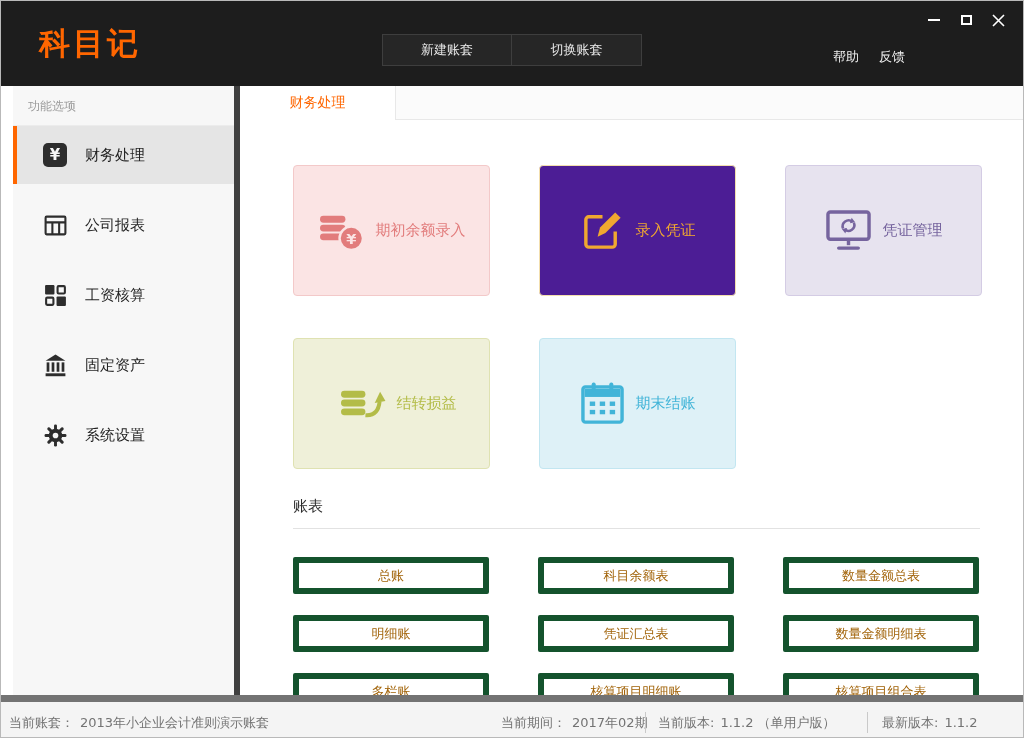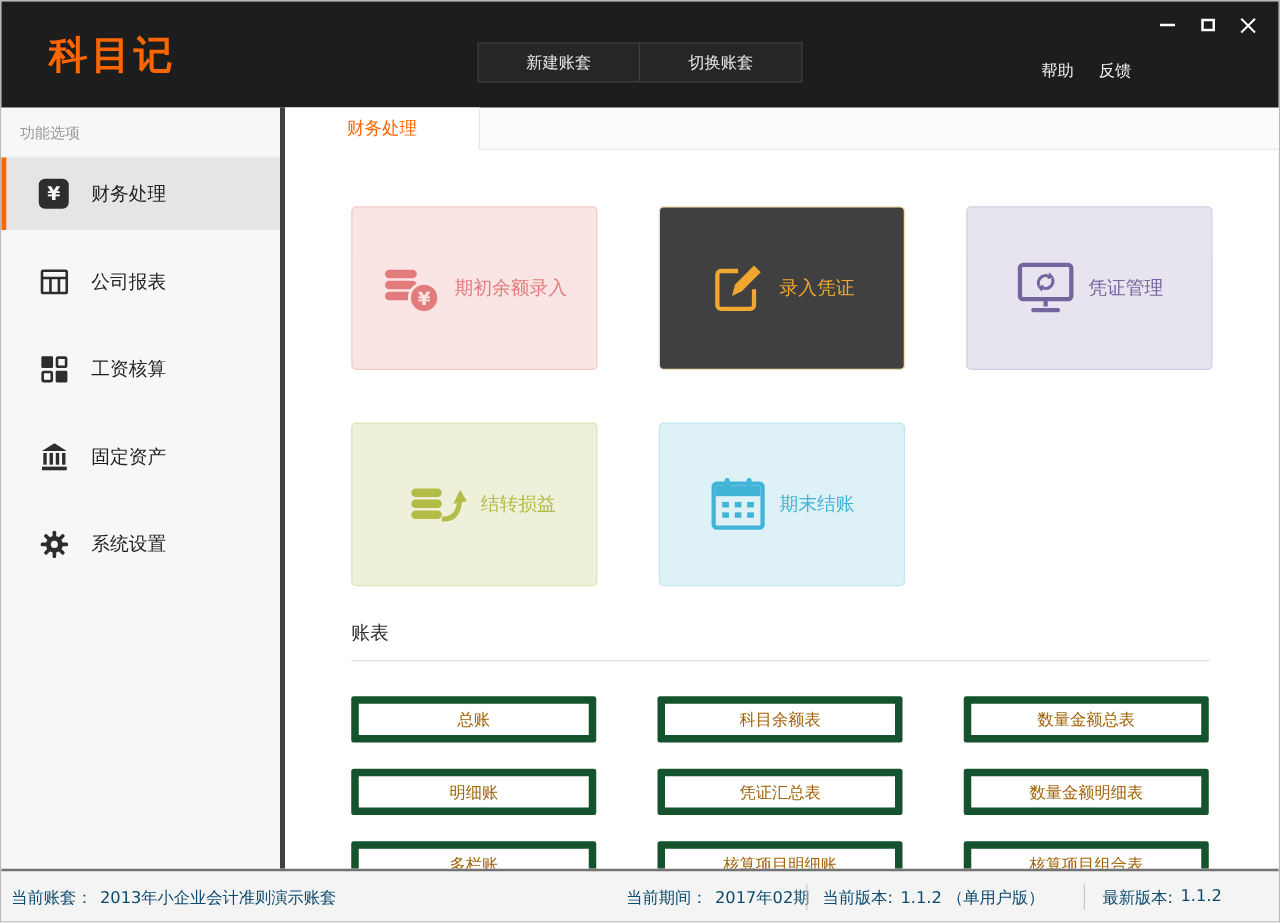--- a/index.html
+++ b/index.html
@@ -17,50 +17,50 @@
   .hdr-link { cursor:pointer; }
   .win-ctrls { position:absolute; right:14px; top:8px; display:flex; gap:10px; align-items:center; }
   .win-ctrl { width:22px; height:22px; display:flex; align-items:center; justify-content:center; cursor:pointer; }
   .min-glyph { width:12px; height:2px; background:#fff; display:block; }
   .max-glyph { width:11px; height:10px; border:2px solid #fff; display:block; }
 
   
   .app-body { flex:1; display:flex; min-height:0; }
 
   
-  .sidebar { flex:0 0 227px; background:#f7f7f7; border-right:4px solid #404040; }
+  .sidebar { flex:0 0 227px; background:#f7f7f7; border-right:6px solid #404040;margin-left:12px; }
   .sidebar-title { height:40px; line-height:40px; padding-left:15px; color:#9a9a9a; font-size:12px; border-bottom:1px solid #ececec; }
   .side-item { height:58px; margin-bottom:12px; display:flex; align-items:center; padding-left:29px; gap:17px; font-size:15px; color:#1f1f1f; cursor:pointer; position:relative; }
   .side-item.active { background:#e5e5e5; }
   .side-item.active::before { content:""; position:absolute; left:0; top:0; bottom:0; width:4px; background:#ff6600; }
   .side-icon { width:26px; height:26px; display:flex; align-items:center; justify-content:center; flex:0 0 26px; }
   .yuan-box { width:24px; height:24px; background:#2d2d2d; color:#f7f7f7; border-radius:5px; display:flex; align-items:center; justify-content:center; font-size:15px; font-weight:bold; }
 
   
   .main { flex:1; display:flex; flex-direction:column; background:#fff; min-width:0; }
   .tabbar { flex:0 0 33px; background:#fbfbfb; border-bottom:1px solid #e8e8e8; display:flex; }
   .tab { width:156px; height:34px; margin-bottom:-1px; background:#fff; border-right:1px solid #e8e8e8; color:#ff6600; font-size:14px; display:flex; align-items:center; justify-content:center; cursor:pointer; z-index:1; }
 
   .content { flex:1; padding:45px 0 0 53px; overflow:hidden; }
   .card-grid { display:grid; grid-template-columns:repeat(3,197px); column-gap:49px; row-gap:42px; width:689px; }
   .card { height:131px; border:1px solid; border-radius:4px; display:flex; align-items:center; justify-content:center; gap:11px; font-size:15px; cursor:pointer; }
   .card-icon { display:flex; align-items:center; justify-content:center; }
   .card.pink   { background:#fbe4e4; border-color:#f3c9c9; color:#e27c7c; }
-  .card.cream  { background:#404040; border-color:#f3dfae; color:#f0a830; }
+  .card.cream  { background:#4c1d95; border-color:#f3dfae; color:#f0a830; }
   .card.purple { background:#e7e3ef; border-color:#d4cce4; color:#76649e; }
   .card.olive  { background:#eff0d9; border-color:#dfe2b2; color:#b3bc48;padding-left:12px; }
   .card.blue   { background:#def1f7; border-color:#c2e6f1; color:#41b4d8; }
 
   .section-title { margin-top:28px; font-size:15px; color:#2e2e2e; }
   .divider { margin-top:12px; width:687px; border-top:1px solid #e2e2e2; }
   .btn-grid { margin-top:28px; display:grid; grid-template-columns:repeat(3,196px); column-gap:49px; row-gap:21px; width:686px; }
   .report-btn { height:37px; background:#fff; border:6px solid #14532d; border-radius:2px; color:#a16207; font-size:13px; cursor:pointer; font-family:inherit; }
 
   
-  .statusbar { flex:0 0 42px; background:#f4f4f4; border-top:2px solid #737373; position:relative; font-size:13px; color:#0c4a6e; }
+  .statusbar { flex:0 0 42px; background:#f4f4f4; border-top:7px solid #737373; position:relative; font-size:13px; color:#737373; }
   .status-item { position:absolute; top:0; height:41px; display:flex; align-items:center; gap:6px; white-space:nowrap; }
   .st-account { left:8px; }
   .st-period  { left:500px; }
   .st-version { left:657px; }
   .st-latest  { left:881px; }
   .sep { position:absolute; top:10px; height:21px; border-left:1px solid #c9c9c9; }
   .sep1 { left:644px; }
   .sep2 { left:866px; }
 </style>
 </head>

